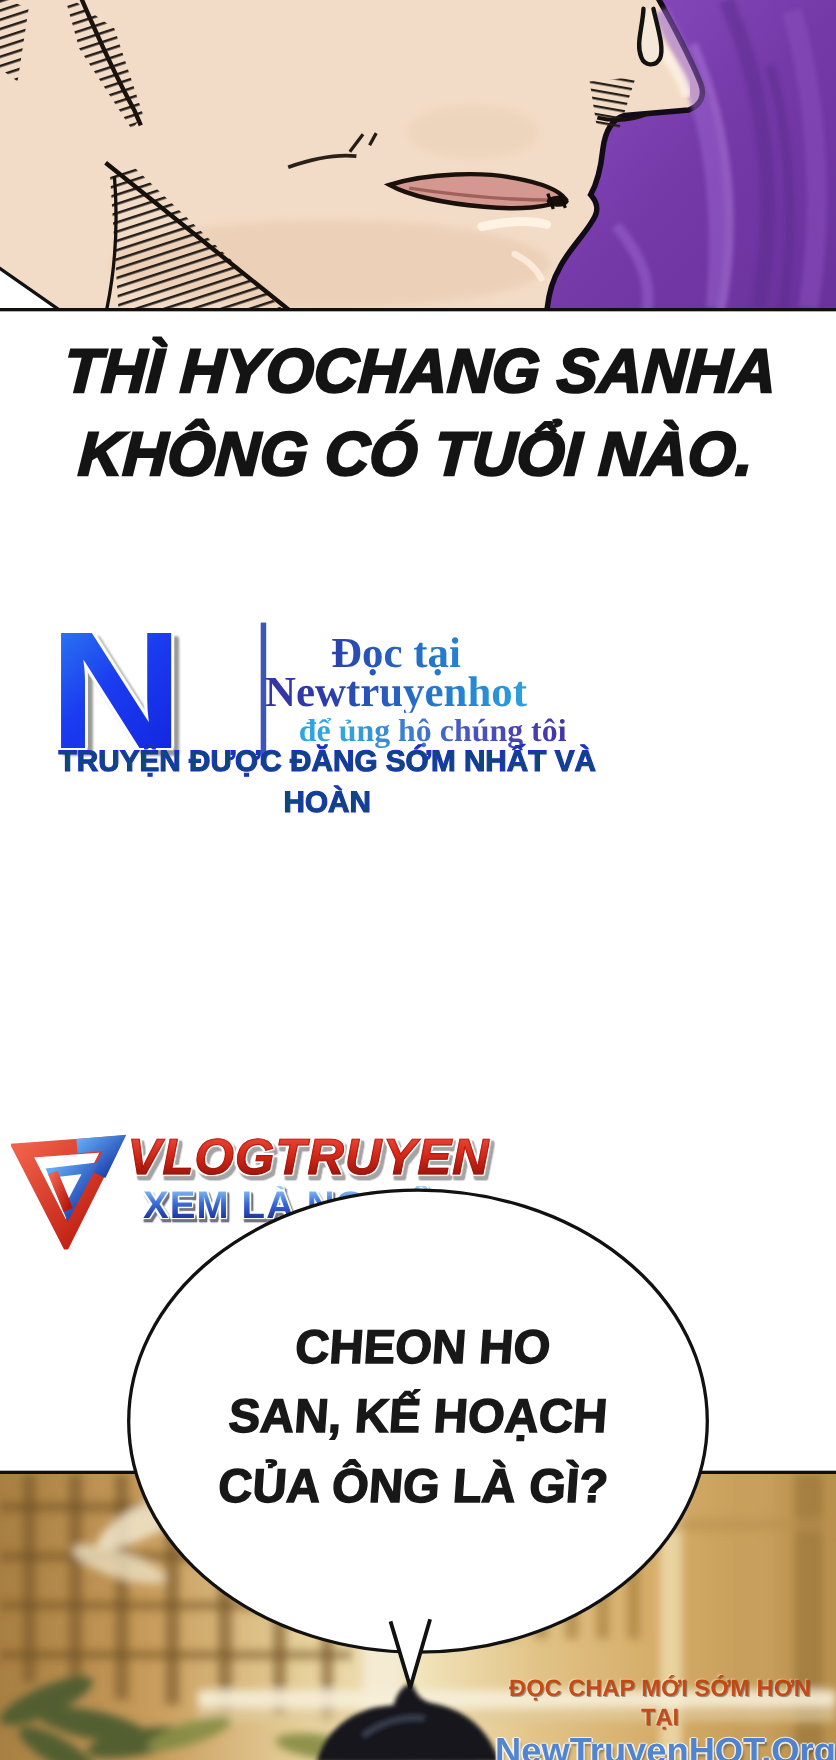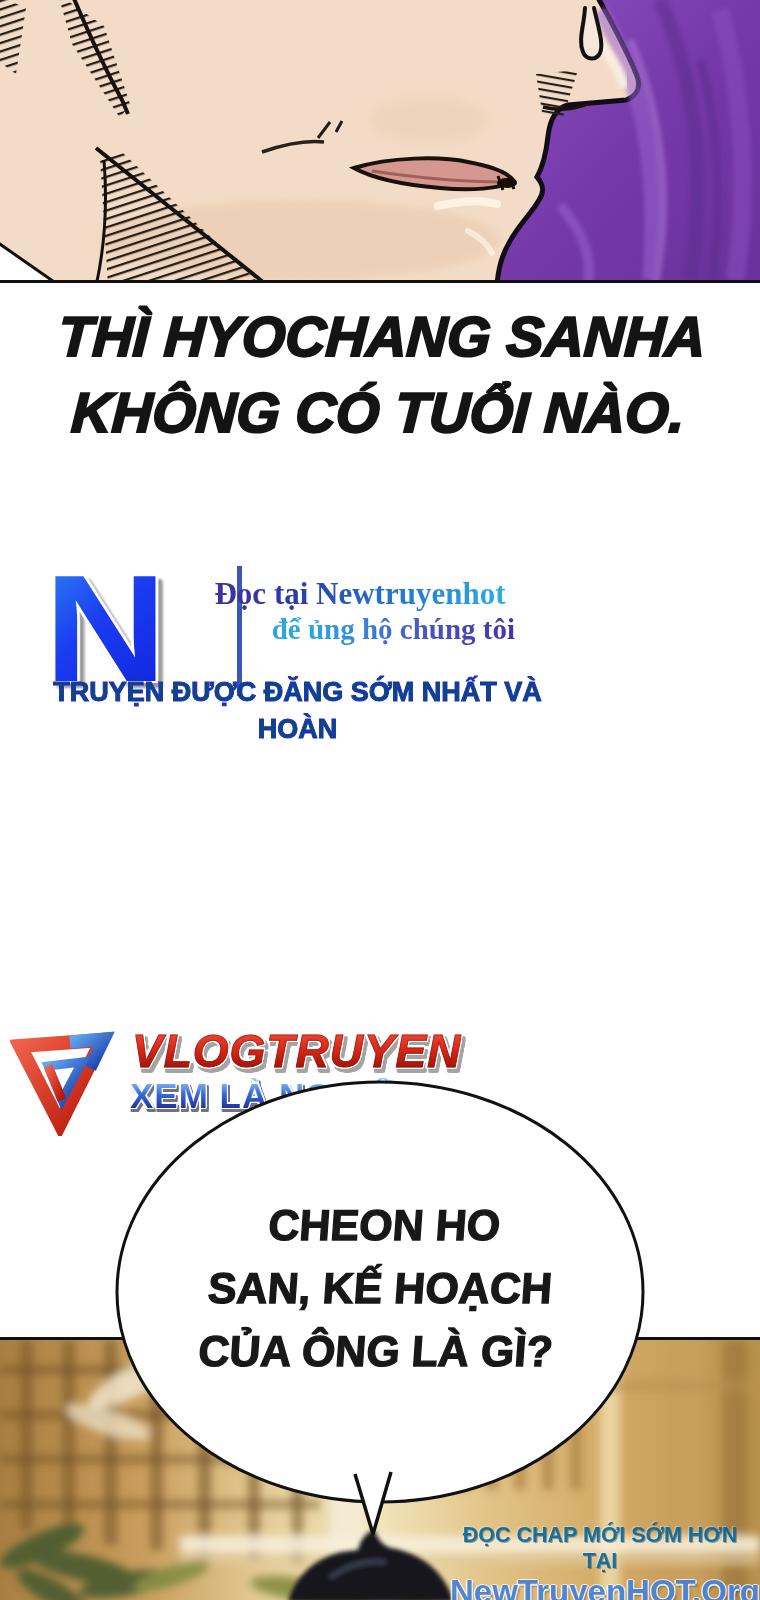--- a/index.html
+++ b/index.html
@@ -19,49 +19,49 @@
   
   .n-logo{left:44px;top:552px;font-size:152px;line-height:1;font-weight:bold;
           background:linear-gradient(135deg,#2f86f2 0%,#1b3cf0 45%,#0f22dc 100%);
           -webkit-background-clip:text;background-clip:text;color:transparent;
           transform:scaleX(1.12);transform-origin:left top;
           filter:drop-shadow(2px 0 0 #fff) drop-shadow(-2px 0 0 #fff) drop-shadow(0 2px 0 #fff)
                  drop-shadow(0 -2px 0 #fff) drop-shadow(4px 5px 1px rgba(120,120,120,.75));}
   .credit-divider{left:237px;top:566px;width:5px;height:130px;background:#3b55b8;}
   .credit-lines{left:205px;top:576px;width:310px;text-align:center;
                 font-family:"Liberation Serif",serif;font-weight:bold;}
-  .credit-l1{font-size:31px;line-height:36px;
+  .credit-l1{font-size:39px;line-height:36px;
              background:linear-gradient(90deg,#43309e 0%,#2b3aa8 28%,#2578cc 62%,#2fb2e8 100%);
              -webkit-background-clip:text;background-clip:text;color:transparent;}
   .credit-l2{font-size:29px;line-height:34px;
              background:linear-gradient(90deg,#28a8d8 0%,#2fa6e0 35%,#4a55c0 72%,#4334a4 100%);
              -webkit-background-clip:text;background-clip:text;color:transparent;text-align:right;}
   .banner{left:0px;top:674px;width:545px;text-align:center;color:#0c4a6e;
           font-weight:bold;font-size:27px;line-height:37px;margin-left:25px;-webkit-text-stroke:1px #1c2bd4;}
 
   
   .vlog-tri{left:10px;top:1028px;}
-  .vlog-title{left:132px;top:1028px;font-style:italic;font-weight:bold;font-size:46px;line-height:1;
+  .vlog-title{left:116px;top:1028px;font-style:italic;font-weight:bold;font-size:46px;line-height:1;
               letter-spacing:1px;-webkit-text-stroke:1px rgba(150,16,8,.6);
               background:linear-gradient(180deg,#f briefly 0) ;
               background:linear-gradient(180deg,#f05040 0%,#d42818 48%,#8e0e06 100%);
               -webkit-background-clip:text;background-clip:text;color:transparent;
               filter:drop-shadow(1.5px 0 0 #fff) drop-shadow(-1.5px 0 0 #fff) drop-shadow(0 1.5px 0 #fff)
                      drop-shadow(0 -1.5px 0 #fff) drop-shadow(3px 4px 0 rgba(90,90,90,.55));}
   .vlog-tag{left:130px;top:1078px;font-weight:bold;font-size:35px;line-height:1;letter-spacing:1px;
             background:linear-gradient(180deg,#9fd4f8 0%,#3a6cd8 45%,#141f86 100%);
             -webkit-background-clip:text;background-clip:text;color:transparent;
             filter:drop-shadow(1.5px 0 0 #fff) drop-shadow(-1.5px 0 0 #fff) drop-shadow(0 1.5px 0 #fff)
                    drop-shadow(0 -1.5px 0 #fff) drop-shadow(2.5px 3px 0 rgba(20,20,50,.6));}
 
   
   .panel-bottom{left:0;top:1337px;width:760px;height:263px;border-top:3px solid #101010;box-sizing:border-box;overflow:hidden;}
   .panel-bottom svg{display:block;}
   .wm{left:450px;top:1522px;width:300px;text-align:center;}
-  .wm1{font-weight:bold;font-size:21.5px;line-height:26px;color:#0369a1;opacity:.92;
+  .wm1{font-weight:bold;font-size:21.5px;line-height:26px;color:#c2410c;opacity:.92;
        text-shadow:1px 1px 0 rgba(40,50,60,.45), -1px -1px 0 rgba(255,255,255,.35);}
   .wm2{font-weight:bold;font-size:33px;line-height:36px;color:#4a82d4;opacity:.95;
        text-shadow:1.5px 0 0 rgba(255,255,255,.8), -1.5px 0 0 rgba(255,255,255,.8),
                    0 1.5px 0 rgba(255,255,255,.8), 0 -1.5px 0 rgba(255,255,255,.8),
                    2px 3px 2px rgba(30,40,60,.4);}
 
   
   .bubble-svg{left:0;top:1060px;}
   .bubble-text{left:130px;top:1194px;width:500px;text-align:center;color:#181818;
                font-weight:bold;font-size:43px;line-height:63px;

